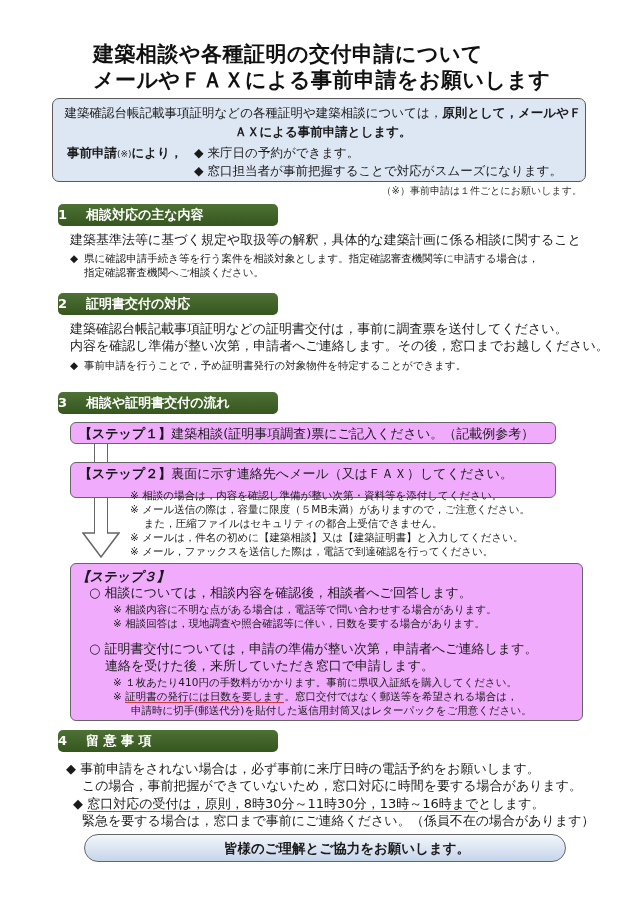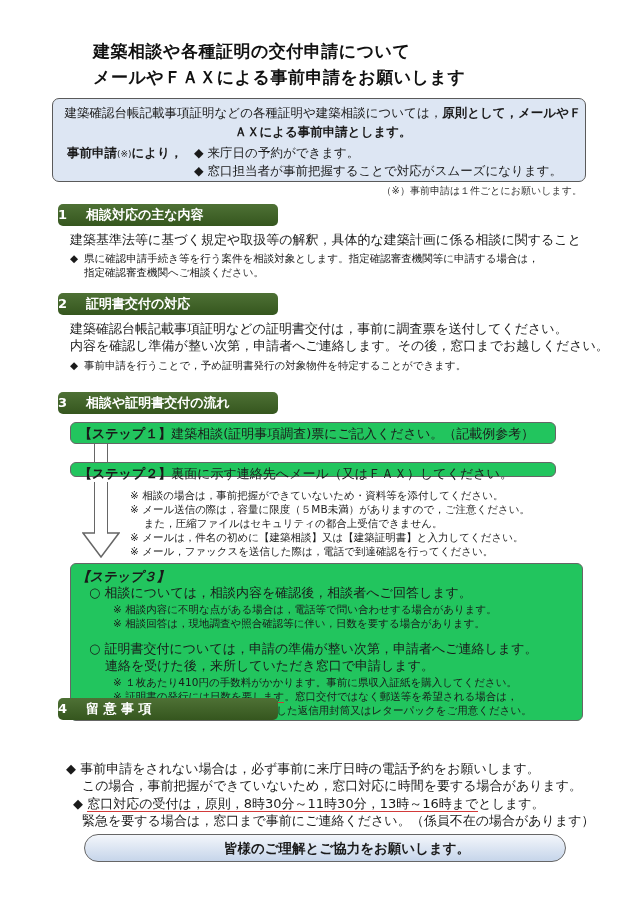--- a/index.html
+++ b/index.html
@@ -1,19 +1,19 @@
 <!DOCTYPE html>
 <html><head>
 <meta charset="utf-8">
 <style>
   * { box-sizing: border-box; margin: 0; padding: 0; }
   html, body { width: 640px; height: 905px; background: #ffffff; overflow: hidden; }
   body { position: relative; font-family: "DejaVu Sans", sans-serif; color: #1a1a1a; }
 
-  .title { position: absolute; left: 93px; font-weight: bold; font-size: 17px; letter-spacing: 0.5px; color: #111; white-space: nowrap; }
+  .title { position: absolute; left: 93px; font-weight: bold; font-size: 21px; letter-spacing: 0.5px; color: #111; white-space: nowrap; }
   .title.l1 { top: 40px; }
   .title.l2 { top: 66px; }
 
   .intro-box { position: absolute; left: 52px; top: 98px; width: 534px; height: 84px;
     background: #dde6f3; border: 1.5px solid #5a5a5a; border-radius: 7px; }
   .intro-box .p1 { position: absolute; left: 10px; top: 4px; font-size: 12.5px; line-height: 19px; width: 520px; text-align: center; }
   .intro-box .p1 b { font-weight: bold; }
   .intro-box .lead { position: absolute; left: 14px; top: 46px; font-size: 12.5px; font-weight: bold; }
   .intro-box .lead small { font-size: 9px; font-weight: normal; }
   .intro-box .b1 { position: absolute; left: 141px; top: 46px; font-size: 12.5px; }
@@ -23,21 +23,21 @@
   .sec-head { position: absolute; left: 58px; width: 220px; height: 22px; border-radius: 5px;
     background: linear-gradient(#4e7135, #35561e); color: #fff; font-weight: bold; font-size: 13px;
     line-height: 22px; white-space: nowrap; }
   .sec-head .num { display: inline-block; width: 28px; }
 
   .txt { position: absolute; white-space: nowrap; }
   .t13 { font-size: 13px; }
   .t10 { font-size: 10.5px; }
   .diamond { display: inline-block; width: 14px; }
 
-  .step-box { position: absolute; border: 1.5px solid #666; border-radius: 6px; background: #22c55e; }
+  .step-box { position: absolute; border: 1.5px solid #666; border-radius: 6px; background: #f0abfc; }
   .step-box .lbl { font-weight: bold; }
 
   .arrow-shaft { position: absolute; border-left: 1.5px solid #666; border-right: 1.5px solid #666; background: #fff; }
   .arrow-head { position: absolute; }
 
   .underline-red { border-bottom: 1.5px solid #d23a3a; }
 
   .closing { position: absolute; left: 84px; top: 834px; width: 482px; height: 28px;
     border: 1.5px solid #666; border-radius: 14px;
     background: linear-gradient(#f3f6fb, #c6d5ea);
@@ -89,46 +89,46 @@
   <polygon points="1,1 37,1 19,25" fill="#fff" stroke="#666" stroke-width="1.5"></polygon>
   <line x1="13" y1="1" x2="25" y2="1" stroke="#fff" stroke-width="2"></line>
 </svg>
 
 <div class="step-box" style="left:70px; top:422px; width:486px; height:22px;">
   <div class="txt t13" style="left:8px; top:2px;">
     <span class="lbl">【ステップ１】</span><span>建築相談(証明事項調査)票にご記入ください。（記載例参考）</span>
   </div>
 </div>
 
-<div class="step-box" style="left:70px; top:462px; width:486px; height:15px;">
+<div class="step-box" style="left:70px; top:462px; width:486px; height:36px;">
   <div class="txt t13" style="left:8px; top:2px;">
     <span class="lbl">【ステップ２】</span><span>裏面に示す連絡先へメール（又はＦＡＸ）してください。</span>
   </div>
 </div>
-<div class="txt t10" style="left:130px; top:489px;">※ 相談の場合は，事前把握ができていないため・資料等を添付してください。</div>
+<div class="txt t10" style="left:130px; top:489px;">※ 相談の場合は，内容を確認し準備が整い次第・資料等を添付してください。</div>
 <div class="txt t10" style="left:130px; top:503px;">※ メール送信の際は，容量に限度（５MB未満）がありますので，ご注意ください。</div>
 <div class="txt t10" style="left:130px; top:517px;">　 また，圧縮ファイルはセキュリティの都合上受信できません。</div>
 <div class="txt t10" style="left:130px; top:531px;">※ メールは，件名の初めに【建築相談】又は【建築証明書】と入力してください。</div>
 <div class="txt t10" style="left:130px; top:545px;">※ メール，ファックスを送信した際は，電話で到達確認を行ってください。</div>
 
 <div class="step-box" style="left:70px; top:563px; width:513px; height:158px;">
   <div class="txt t13 lbl" style="left:6px; top:4px;font-style:italic;">【ステップ３】</div>
   <div class="txt t13" style="left:18px; top:20px;">○ 相談については，相談内容を確認後，相談者へご回答します。</div>
   <div class="txt t10" style="left:42px; top:39px;">※ 相談内容に不明な点がある場合は，電話等で問い合わせする場合があります。</div>
   <div class="txt t10" style="left:42px; top:53px;">※ 相談回答は，現地調査や照合確認等に伴い，日数を要する場合があります。</div>
   <div class="txt t13" style="left:18px; top:76px;">○ 証明書交付については，申請の準備が整い次第，申請者へご連絡します。</div>
   <div class="txt t13" style="left:34px; top:93px;">連絡を受けた後，来所していただき窓口で申請します。</div>
   <div class="txt t10" style="left:42px; top:112px;">※ １枚あたり410円の手数料がかかります。事前に県収入証紙を購入してください。</div>
   <div class="txt t10" style="left:42px; top:126px;">
     <span>※ </span><span class="underline-red">証明書の発行には日数を要します</span><span>。窓口交付ではなく郵送等を希望される場合は，</span>
   </div>
   <div class="txt t10" style="left:60px; top:140px;">申請時に切手(郵送代分)を貼付した返信用封筒又はレターパックをご用意ください。</div>
 </div>
 
-<div class="sec-head" style="top:698px;">
+<div class="sec-head" style="top:730px;">
   <span class="num">4</span><span>留 意 事 項</span>
 </div>
 <div class="txt t13" style="left:66px; top:760px;text-align:right;">◆ 事前申請をされない場合は，必ず事前に来庁日時の電話予約をお願いします。</div>
 <div class="txt t13" style="left:82px; top:777px;">この場合，事前把握ができていないため，窓口対応に時間を要する場合があります。</div>
 <div class="txt t13" style="left:73px; top:795px;">
   <span>◆ </span><span class="underline-red">窓口対応の受付は，原則，8時30分～11時30分，13時～16時まで</span><span>とします。</span>
 </div>
 <div class="txt t13" style="left:82px; top:812px;">緊急を要する場合は，窓口まで事前にご連絡ください。（係員不在の場合があります）</div>
 
 <div class="closing">皆様のご理解とご協力をお願いします。</div>

